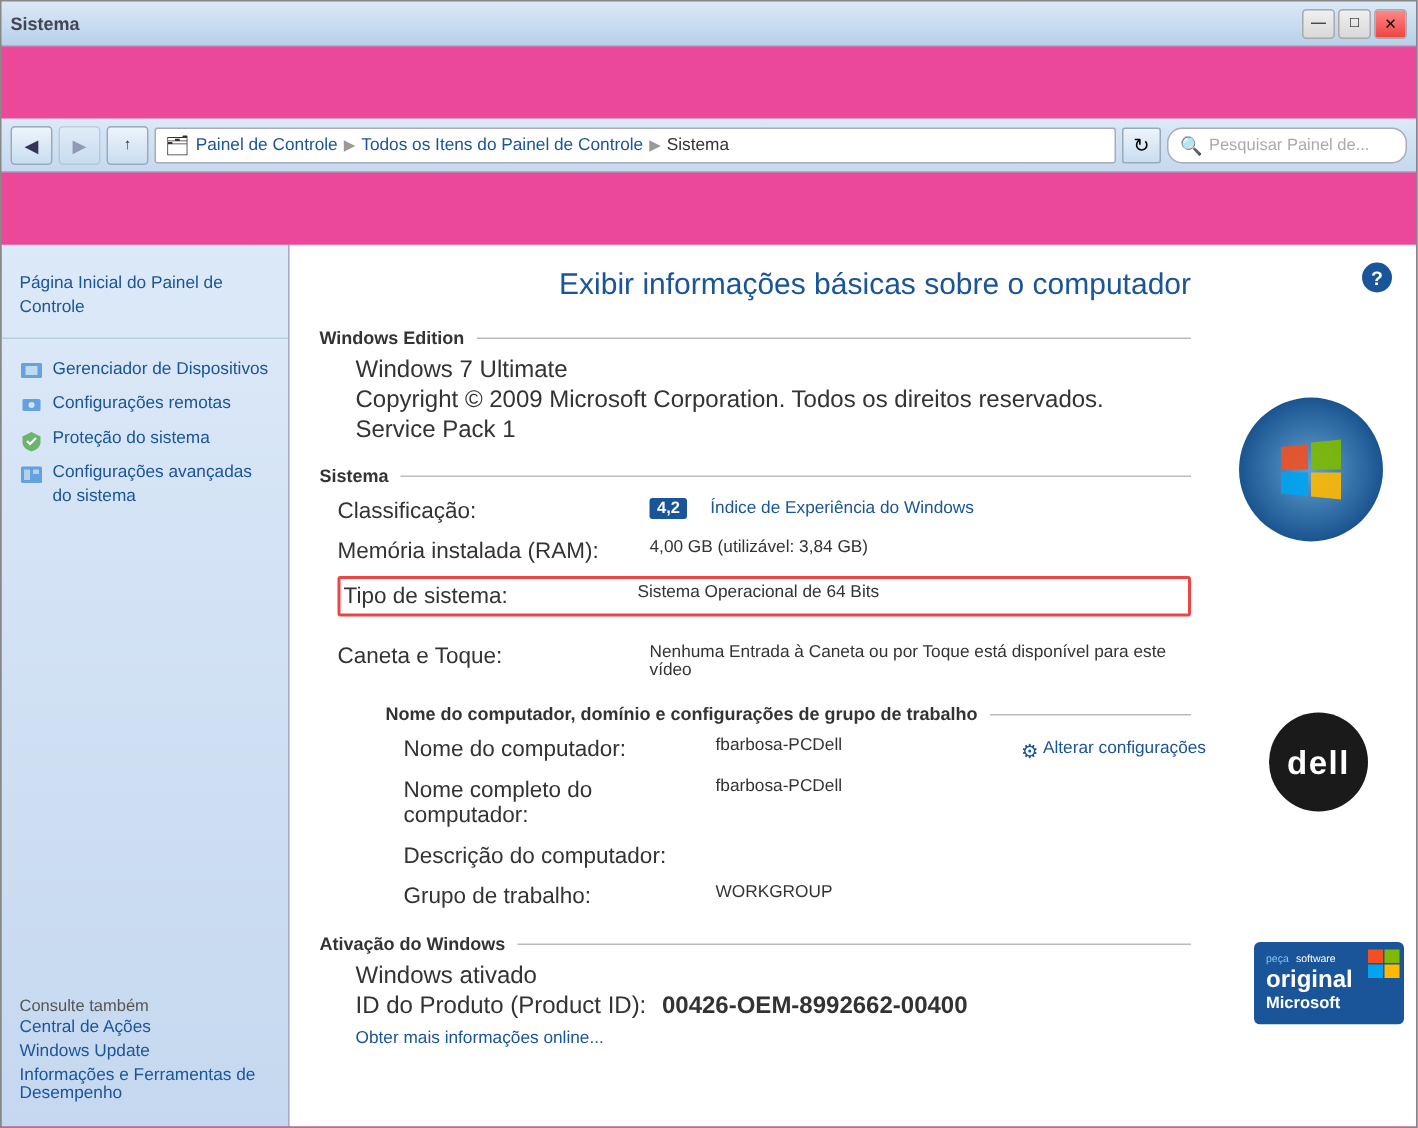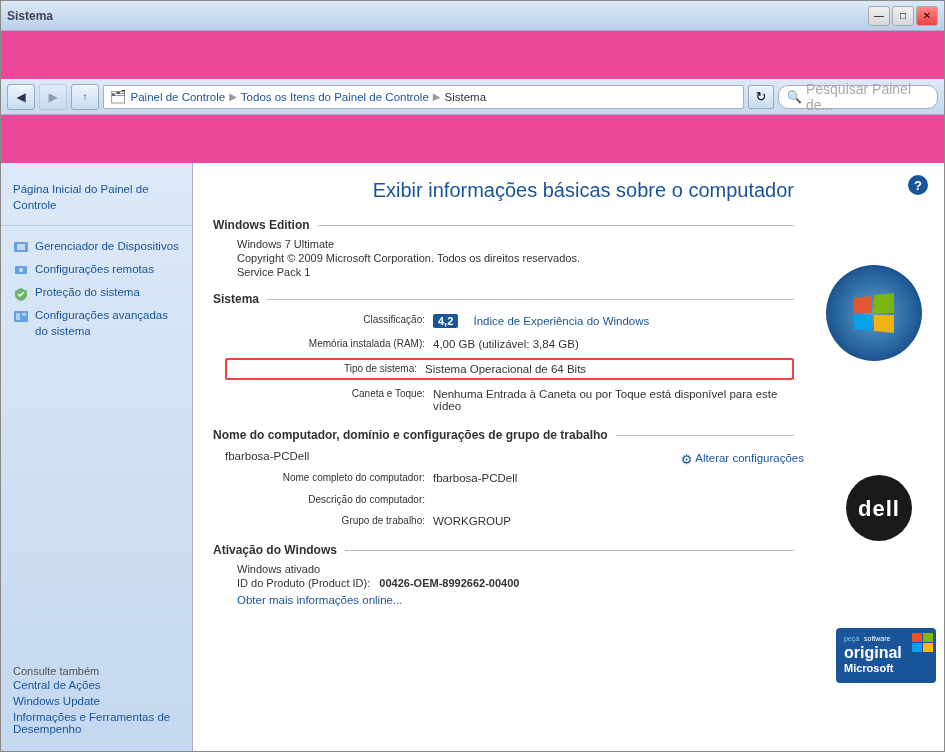--- a/index.html
+++ b/index.html
@@ -254,22 +254,21 @@
     .info-grid {
       display: grid;
       grid-template-columns: 200px 1fr;
       gap: 2px 8px;
       margin-bottom: 6px;
       padding-left: 12px;
     }
 
     .info-label {
       color: #333;
-      font-size: 10px;
-      text-align: right;
+      font-size: 15px;
       padding: 2px 0;
     }
 
     .info-value {
       color: #333;
       font-size: 11.5px;
       padding: 2px 0;
     }
 
     .rating-badge {
@@ -317,21 +316,21 @@
       bottom: 75px;
       width: 88px;
       height: 55px;
     }
 
     .content-sections { padding-right: 130px; }
 
     .subsection { margin-bottom: 14px; }
 
     .plain-text {
-      font-size: 11px;
+      font-size: 16px;
       color: #333;
       padding-left: 12px;
       margin-bottom: 2px;
     }
 
     .link-text {
       font-size: 11.5px;
       color: #1a5499;
       cursor: pointer;
       text-decoration: none;
@@ -345,20 +344,21 @@
       text-align: center;
       cursor: pointer;
       text-decoration: none;
       display: flex;
       align-items: flex-start;
       gap: 4px;
     }
 
     .section-row-relative {
       position: relative;
+      margin-left: 44px;
     }
   </style>
 </head>
 <body>
 
 <div class="window">
 
   <div class="title-bar">
     <div class="title-bar-left">
       <span style="font-size:12px;color:#445;font-weight:600;">Sistema</span>
@@ -378,21 +378,21 @@
       <span style="font-size:13px;margin-right:2px;">🗂</span>
       <a class="breadcrumb-link">Painel de Controle</a>
       <span class="breadcrumb-sep">▶</span>
       <a class="breadcrumb-link">Todos os Itens do Painel de Controle</a>
       <span class="breadcrumb-sep">▶</span>
       <span class="breadcrumb-current">Sistema</span>
     </div>
     <div class="refresh-btn">↻</div>
     <div class="search-bar">
       <span style="color:#aaa;font-size:12px;">🔍</span>
-      <span style="color:#aaa;font-size:14px;">Pesquisar Painel de...</span>
+      <span style="color:#aaa;font-size:11px;">Pesquisar Painel de...</span>
     </div>
   </div>
 
   <div class="main-area">
 
     <div class="sidebar">
       <div class="sidebar-home">
         <a class="sidebar-home-link">Página Inicial do Painel de Controle</a>
       </div>
 
@@ -502,21 +502,21 @@
               <a class="link-text">Índice de Experiência do Windows</a>
             </div>
           </div>
 
 
           <div class="info-grid">
             <div class="info-label">Memória instalada (RAM):</div>
             <div class="info-value">4,00 GB (utilizável: 3,84 GB)</div>
           </div>
 
-          <div style="padding-left:12px;margin-bottom:6px;">
+          <div style="padding-left:12px;margin-bottom:16px;">
             <div class="highlighted-row" style="display:grid;grid-template-columns:188px 1fr;gap:2px 8px;padding:1px 2px;">
               <div class="info-label" style="padding:2px 0;">Tipo de sistema:</div>
               <div class="info-value" style="padding:2px 0;">Sistema Operacional de 64 Bits</div>
             </div>
           </div>
 
           <div class="info-grid">
             <div class="info-label">Caneta e Toque:</div>
             <div class="info-value">Nenhuma Entrada à Caneta ou por Toque está disponível para este vídeo</div>
           </div>
@@ -525,20 +525,21 @@
         <div class="subsection section-row-relative">
           <div class="section-title">Nome do computador, domínio e configurações de grupo de trabalho</div>
 
           <div style="position:relative;">
             <a class="alter-link" style="position:absolute;right:-10px;top:4px;display:flex;align-items:flex-start;gap:3px;font-size:11.5px;color:#1a5499;text-decoration:none;">
               <span style="font-size:13px;">⚙</span>
               <span style="text-align:center;">Alterar configurações</span>
             </a>
 
             <div class="info-grid">
+              <div class="info-label">Nome do computador:</div>
               <div class="info-value">fbarbosa-PCDell</div>
             </div>
             <div class="info-grid">
               <div class="info-label">Nome completo do computador:</div>
               <div class="info-value">fbarbosa-PCDell</div>
             </div>
             <div class="info-grid">
               <div class="info-label">Descrição do computador:</div>
               <div class="info-value"></div>
             </div>

